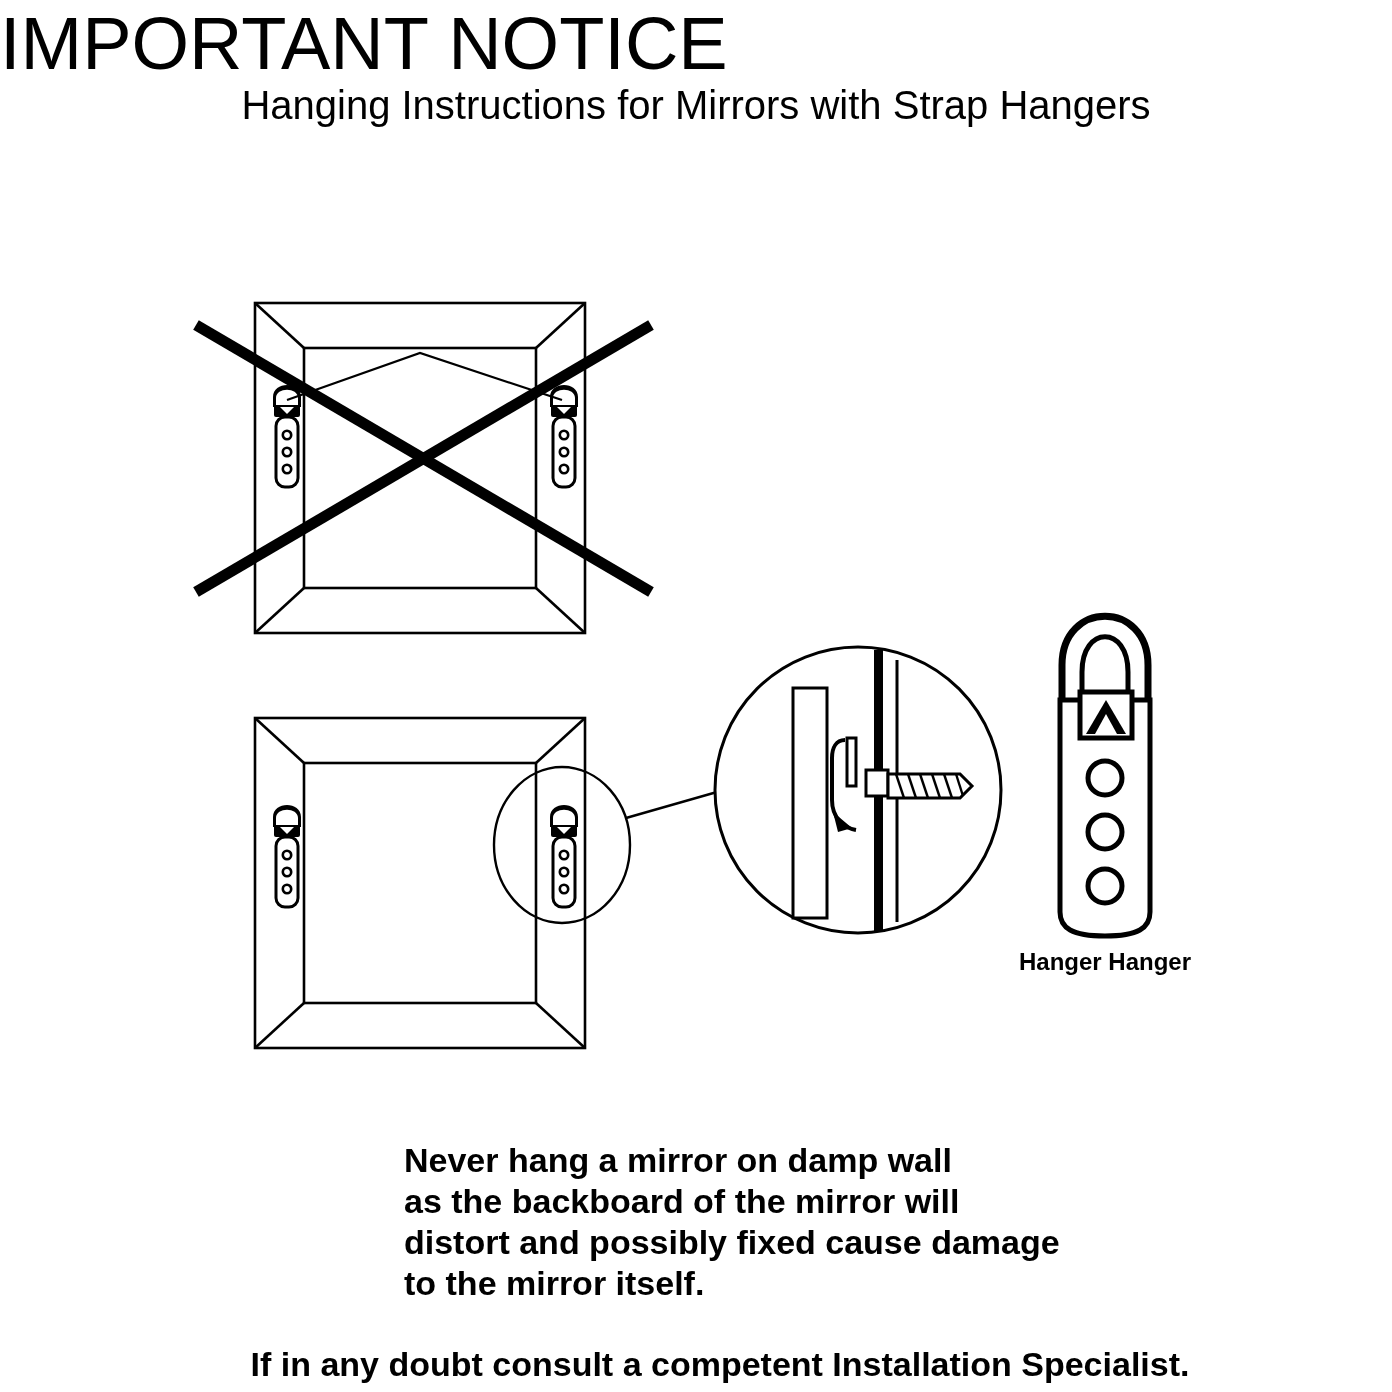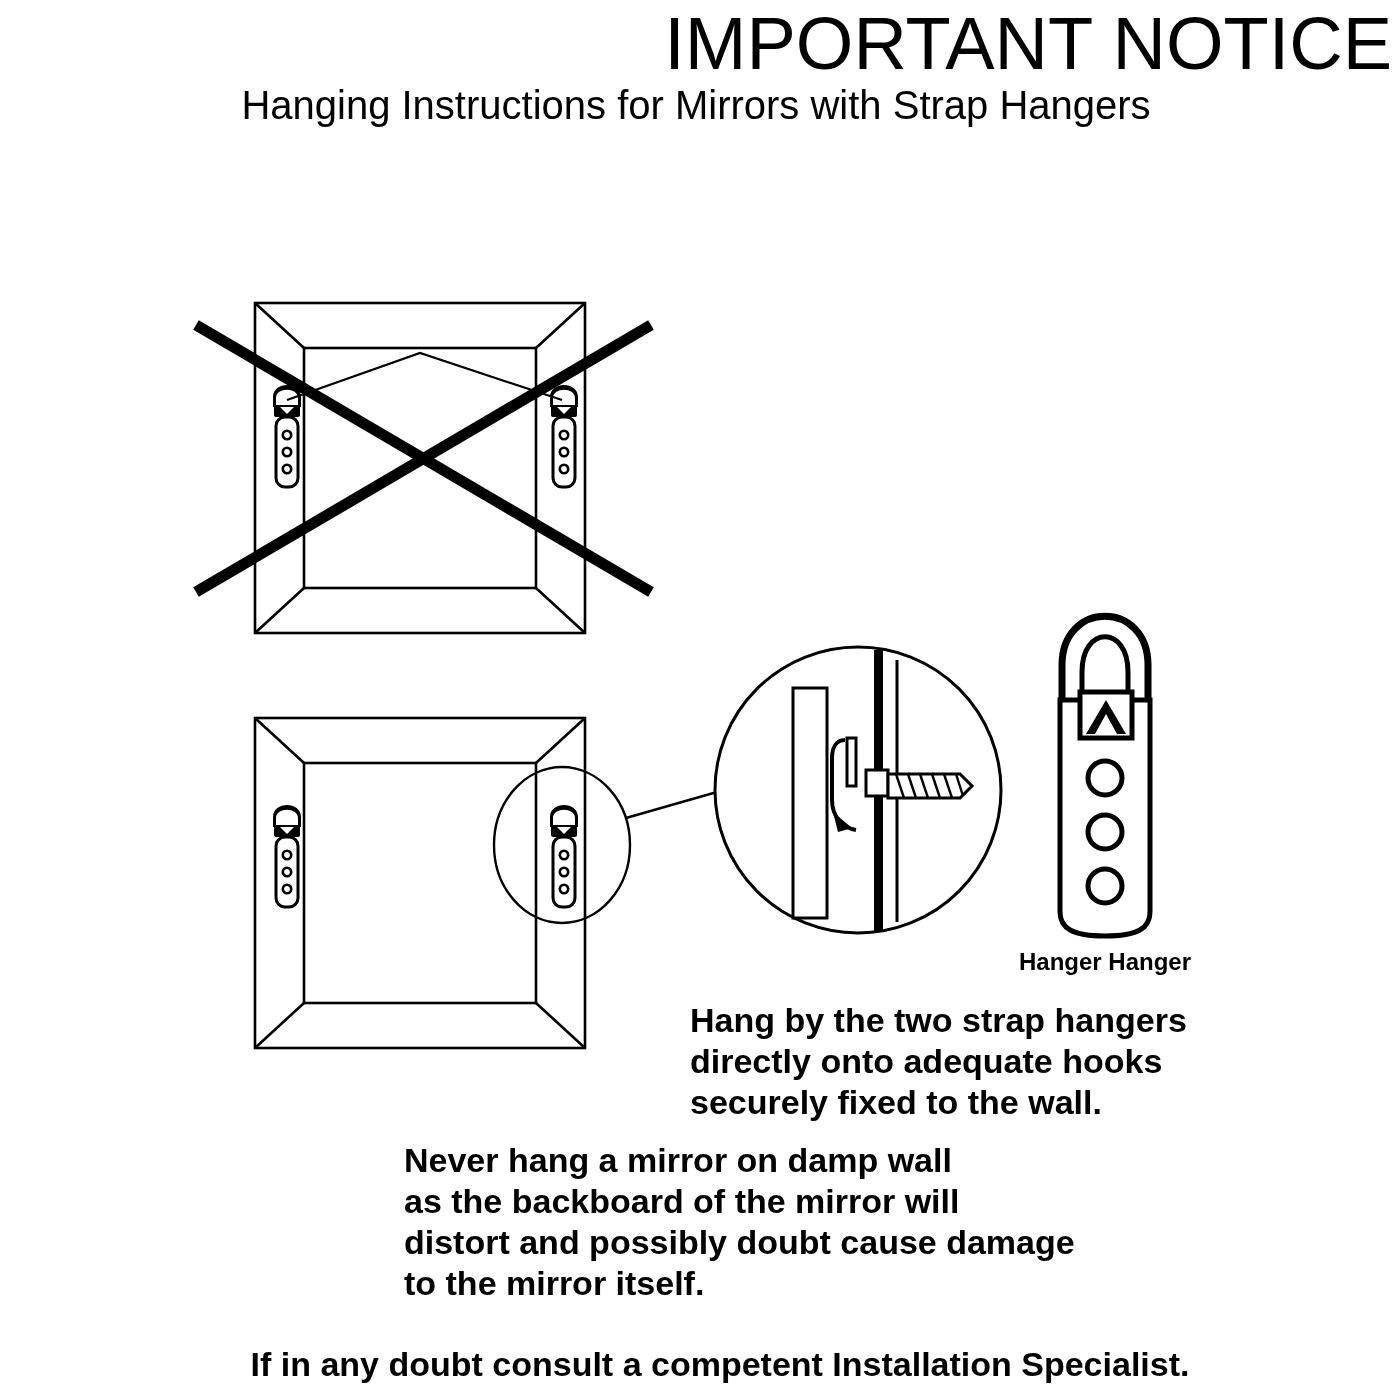--- a/index.html
+++ b/index.html
@@ -19,21 +19,21 @@
     position: relative;
     width: 1392px;
     height: 1392px;
     background: #ffffff;
   }
   .title {
     position: absolute;
     left: 0;
     top: 2px;
     width: 1392px;
-    text-align: right;
+    text-align: left;
     font-size: 74px;
     line-height: 84px;
     font-weight: normal;
     letter-spacing: 0px;
   }
   .subtitle {
     position: absolute;
     left: 0;
     top: 80px;
     width: 1392px;
@@ -200,22 +200,19 @@
       <path d="M 1095 734 L 1106 714 L 1117 734 Z" fill="#fff"></path>
 
       <circle cx="1105" cy="778" r="17" fill="#fff" stroke="#000" stroke-width="5"></circle>
       <circle cx="1105" cy="832" r="17" fill="#fff" stroke="#000" stroke-width="5"></circle>
       <circle cx="1105" cy="886" r="17" fill="#fff" stroke="#000" stroke-width="5"></circle>
     </g>
   </svg>
 
   <div id="strap-label">Hanger Hanger</div>
 
-  <div class="note-text" id="hang-by-text">Hang by the two strap hangers
-directly onto adequate hooks
-securely fixed to the wall.</div>
   <div class="note-text" id="damp-text">Never hang a mirror on damp wall
 as the backboard of the mirror will
-distort and possibly doubt cause damage
+distort and possibly fixed cause damage
 to the mirror itself.</div>
   <div class="note-text" id="doubt-text">If in any doubt consult a competent Installation Specialist.</div>
 
 </div>
 
 </body></html>

